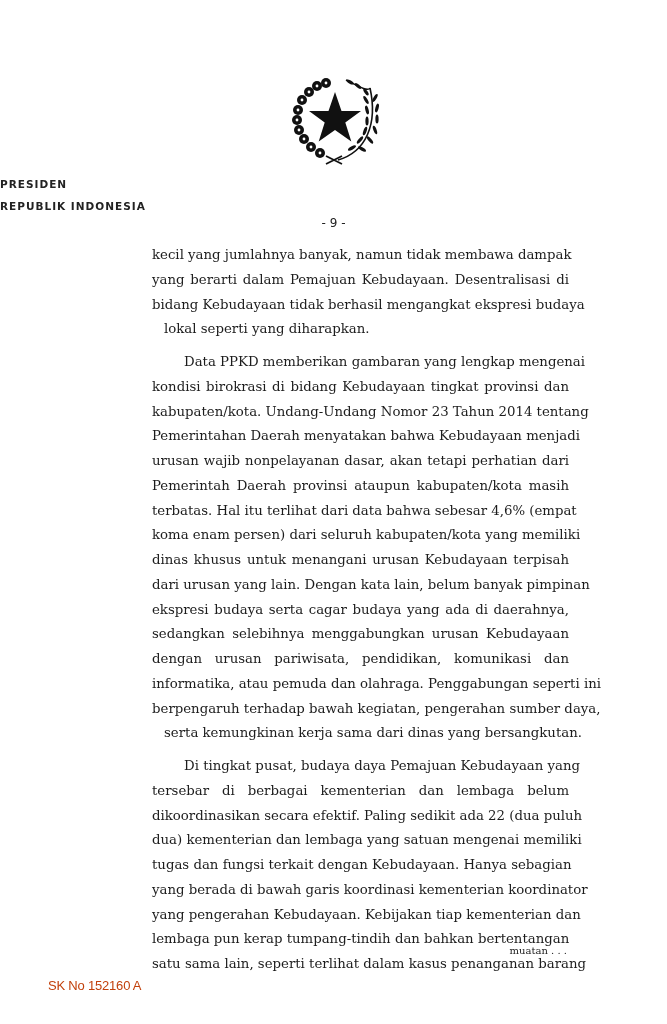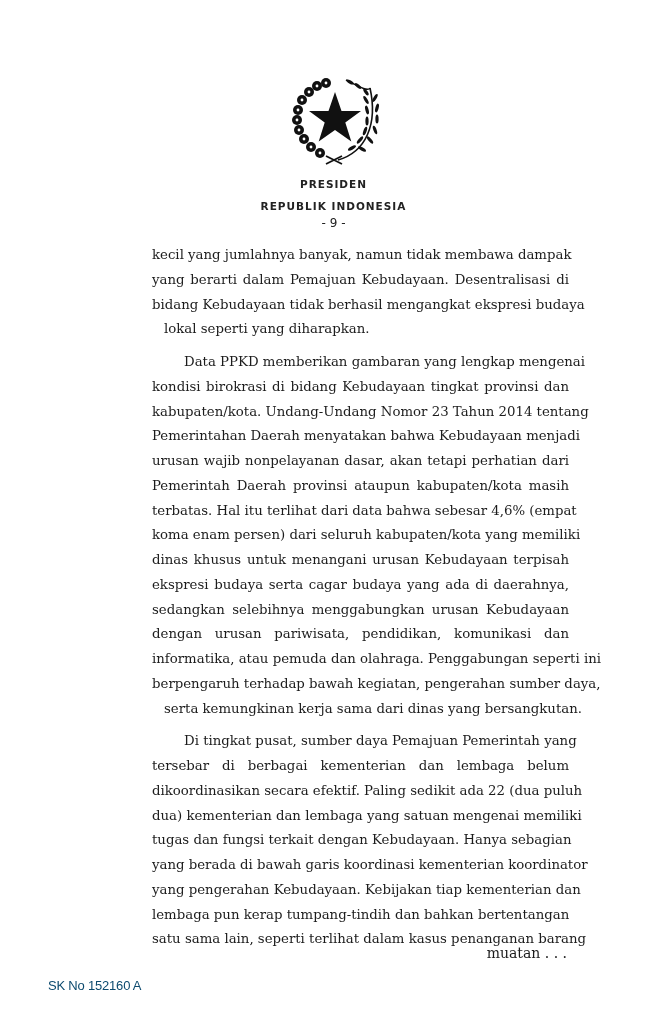--- a/index.html
+++ b/index.html
@@ -1,33 +1,33 @@
 <!DOCTYPE html>
 <html><head>
   <meta charset="utf-8">
   <style>
     html, body { margin: 0; padding: 0; background: #ffffff; }
     body { width: 667px; height: 1024px; position: relative; overflow: hidden; color: #1a1a1a; }
     .emblem { position: absolute; left: 286px; top: 74px; width: 98px; height: 92px; }
-    .header-title { position: absolute; left: 0; width: 667px; text-align: center;
+    .header-title { position: absolute; left: 0; width: 667px; text-align: left;
       font-family: "DejaVu Sans", sans-serif; font-weight: bold; font-size: 10.5px; letter-spacing: 1px; color: #222; }
     .h1 { top: 178px; }
     .h2 { top: 200px; }
     .page-num { position: absolute; left: 0; width: 667px; top: 216px; text-align: center;
       font-family: "DejaVu Sans", sans-serif; font-size: 12px; color: #222; }
     .body-text { position: absolute; left: 152px; width: 417px; top: 243px;
       font-family: "DejaVu Serif", serif; font-size: 13.3px; line-height: 24.75px; color: #1c1c1c; }
     .line { display: block; white-space: nowrap; text-align: justify; text-align-last: justify; height: 24.75px; }
     .line.last { text-align-last: left; margin-left: 12px; }
     .line.indent { padding-left: 32px; }
     .para-gap { height: 8px; }
     .continuation { position: absolute; right: 100px; top: 945px;
-      font-family: "DejaVu Serif", serif; font-size: 14px; color: #1c1c1c; }
+      font-family: "DejaVu Serif", serif; font-size: 10px; color: #1c1c1c; }
     .footer-code { position: absolute; left: 48px; top: 978px;
-      font-family: "Liberation Sans", sans-serif; font-size: 13px; color: #0c4a6e; letter-spacing: -0.2px; }
+      font-family: "Liberation Sans", sans-serif; font-size: 13px; color: #c2410c; letter-spacing: -0.2px; }
   </style>
 </head>
 <body>
 
 <svg class="emblem" viewBox="0 0 98 92">
 
   <g fill="#111">
     <circle cx="40" cy="9" r="5"></circle>
     <circle cx="31" cy="12" r="5"></circle>
     <circle cx="23" cy="18" r="5"></circle>
@@ -95,30 +95,31 @@
   <div>
     <span class="line indent">Data PPKD memberikan gambaran yang lengkap mengenai</span>
     <span class="line">kondisi birokrasi di bidang Kebudayaan tingkat provinsi dan</span>
     <span class="line">kabupaten/kota. Undang-Undang Nomor 23 Tahun 2014 tentang</span>
     <span class="line">Pemerintahan Daerah menyatakan bahwa Kebudayaan menjadi</span>
     <span class="line">urusan wajib nonpelayanan dasar, akan tetapi perhatian dari</span>
     <span class="line">Pemerintah Daerah provinsi ataupun kabupaten/kota masih</span>
     <span class="line">terbatas. Hal itu terlihat dari data bahwa sebesar 4,6% (empat</span>
     <span class="line">koma enam persen) dari seluruh kabupaten/kota yang memiliki</span>
     <span class="line">dinas khusus untuk menangani urusan Kebudayaan terpisah</span>
+    <span class="line">dari urusan yang lain. Dengan kata lain, belum banyak pimpinan</span>
     <span class="line">ekspresi budaya serta cagar budaya yang ada di daerahnya,</span>
     <span class="line">sedangkan selebihnya menggabungkan urusan Kebudayaan</span>
     <span class="line">dengan urusan pariwisata, pendidikan, komunikasi dan</span>
     <span class="line">informatika, atau pemuda dan olahraga. Penggabungan seperti ini</span>
     <span class="line">berpengaruh terhadap bawah kegiatan, pengerahan sumber daya,</span>
     <span class="line last">serta kemungkinan kerja sama dari dinas yang bersangkutan.</span>
   </div>
   <div class="para-gap"></div>
   <div>
-    <span class="line indent">Di tingkat pusat, sumber daya Pemajuan Pemerintah yang</span>
+    <span class="line indent">Di tingkat pusat, budaya daya Pemajuan Kebudayaan yang</span>
     <span class="line">tersebar di berbagai kementerian dan lembaga belum</span>
     <span class="line">dikoordinasikan secara efektif. Paling sedikit ada 22 (dua puluh</span>
     <span class="line">dua) kementerian dan lembaga yang satuan mengenai memiliki</span>
     <span class="line">tugas dan fungsi terkait dengan Kebudayaan. Hanya sebagian</span>
     <span class="line">yang berada di bawah garis koordinasi kementerian koordinator</span>
     <span class="line">yang pengerahan Kebudayaan. Kebijakan tiap kementerian dan</span>
     <span class="line">lembaga pun kerap tumpang-tindih dan bahkan bertentangan</span>
     <span class="line">satu sama lain, seperti terlihat dalam kasus penanganan barang</span>
   </div>
 </div>

